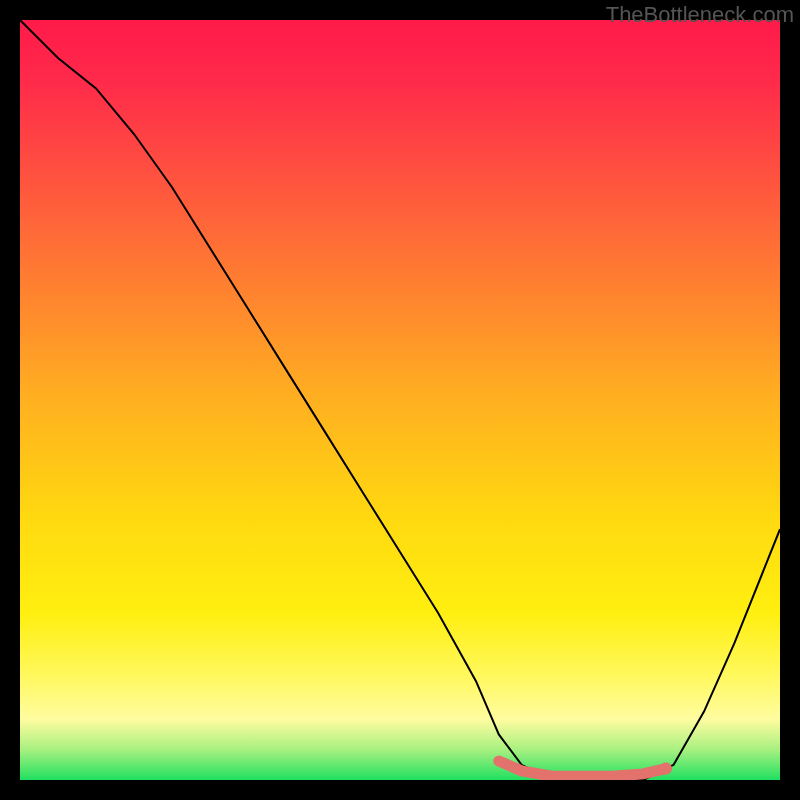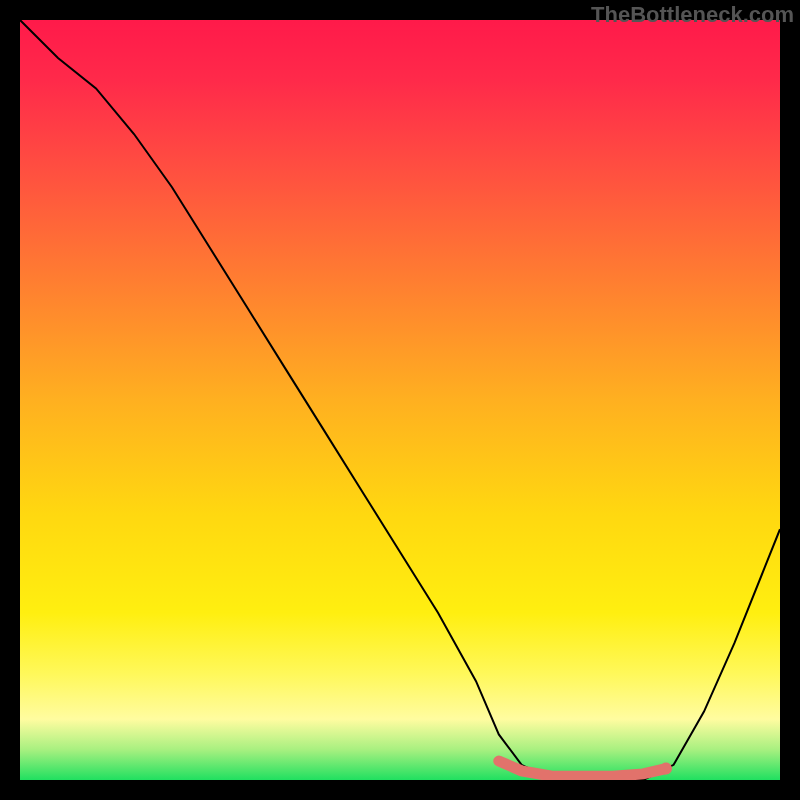--- a/index.html
+++ b/index.html
@@ -28,21 +28,21 @@
       #fff85a 86%,
       #fffca0 92%,
       #a8f080 96%,
       #20e060 100%);
   }
   .watermark {
     position: absolute;
     top: 2px;
     right: 6px;
     font-size: 22px;
-    font-weight: bold;
+    font-weight: normal;
     color: #555;
     font-family: Arial, sans-serif;
     z-index: 5;
   }
   svg.curve {
     position: absolute;
     left: 0;
     top: 0;
     width: 760px;
     height: 760px;

